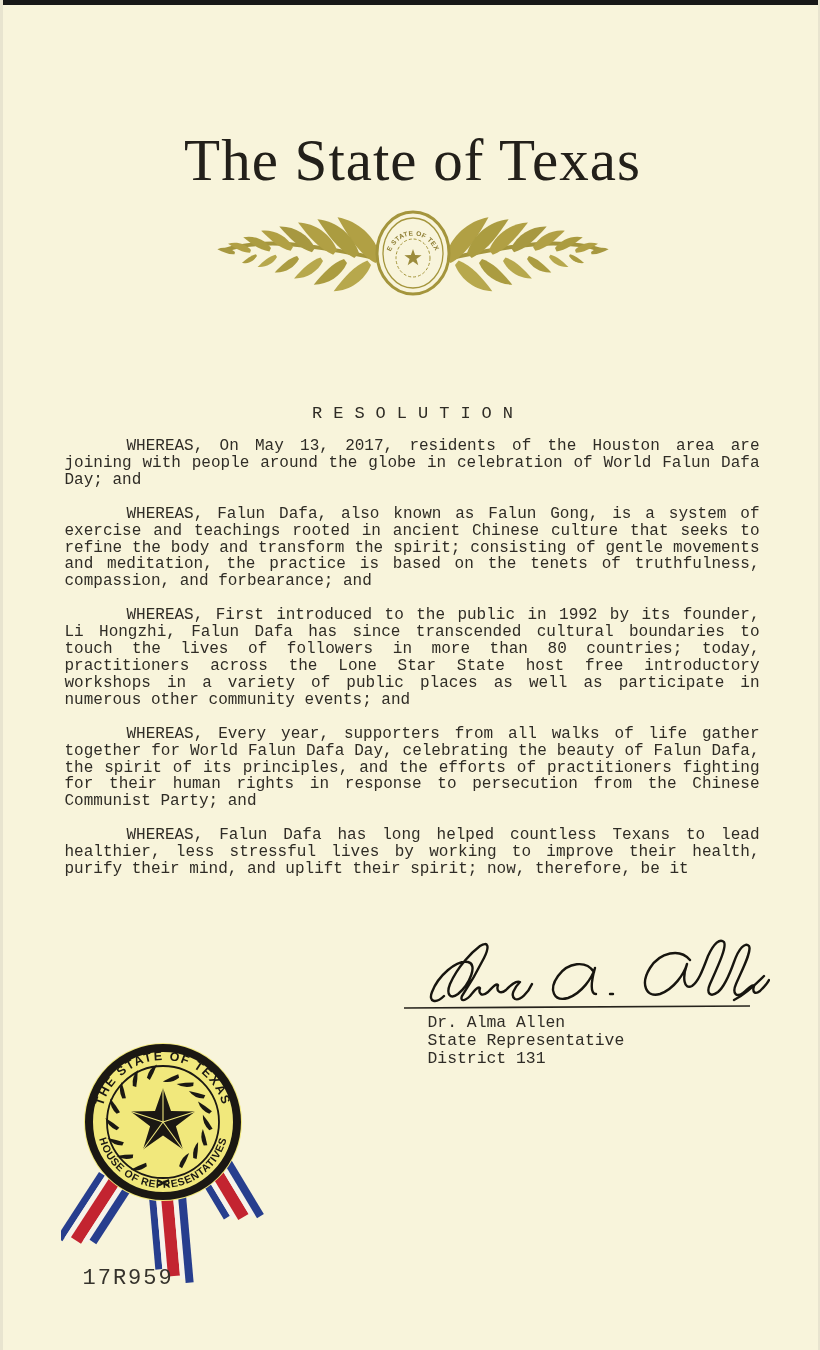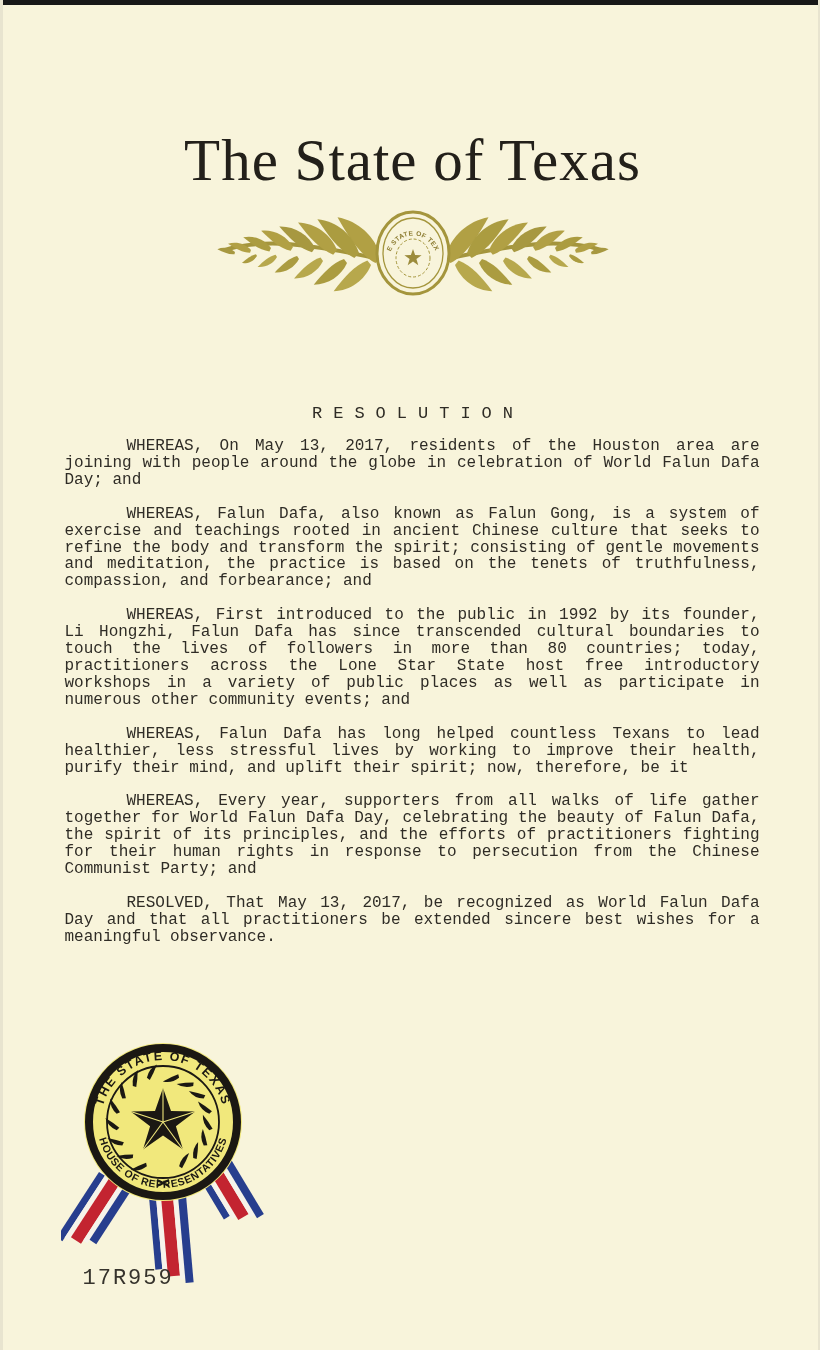--- a/index.html
+++ b/index.html
@@ -75,25 +75,44 @@
       <polygon points="200,41 202.1,47.1 208.6,47.2 203.4,51.1 205.3,57.3 200,53.6 194.7,57.3 196.6,51.1 191.4,47.2 197.9,47.1" fill="#9c8c3c"></polygon>
     </g>
   </svg>
 
   <div class="res-heading">RESOLUTION</div>
 
   <div class="res-body">
     <p>WHEREAS, On May 13, 2017, residents of the Houston area are joining with people around the globe in celebration of World Falun Dafa Day; and</p>
     <p>WHEREAS, Falun Dafa, also known as Falun Gong, is a system of exercise and teachings rooted in ancient Chinese culture that seeks to refine the body and transform the spirit; consisting of gentle movements and meditation, the practice is based on the tenets of truthfulness, compassion, and forbearance; and</p>
     <p>WHEREAS, First introduced to the public in 1992 by its founder, Li Hongzhi, Falun Dafa has since transcended cultural boundaries to touch the lives of followers in more than 80 countries; today, practitioners across the Lone Star State host free introductory workshops in a variety of public places as well as participate in numerous other community events; and</p>
+    <p>WHEREAS, Every year, supporters from all walks of life gather together for World Falun Dafa Day, celebrating the beauty of Falun Dafa, the spirit of its principles, and the efforts of practitioners fighting for their human rights in response to persecution from the Chinese Communist Party; and</p>
     <p>WHEREAS, Falun Dafa has long helped countless Texans to lead healthier, less stressful lives by working to improve their health, purify their mind, and uplift their spirit; now, therefore, be it</p>
-    <p>WHEREAS, Every year, supporters from all walks of life gather together for World Falun Dafa Day, celebrating the beauty of Falun Dafa, the spirit of its principles, and the efforts of practitioners fighting for their human rights in response to persecution from the Chinese Communist Party; and</p>
-    <p>RESOLVED, That May 13, 2017, be recognized as World Falun Dafa Day and that all practitioners be extended sincere best wishes for a meaningful observance.</p>
   </div>
 
+  <div class="sig-block">
+    <svg class="sig-svg" width="372" height="76" viewBox="0 0 372 76">
+      <g fill="none" stroke="#17150f" stroke-width="2.4" stroke-linecap="round" stroke-linejoin="round">
+
+        <path d="M46 58 C38 66 30 64 34 54 C40 38 58 22 70 24 C80 26 72 46 60 56 C52 62 48 56 52 46 C60 28 74 14 82 8 C90 3 92 8 86 20 C78 36 68 52 64 58 C62 63 66 64 72 58 C76 53 80 48 82 50 C80 56 84 59 90 54 C94 50 98 45 100 47 C98 53 102 57 108 52 C112 48 118 42 122 44 C116 50 112 58 117 61 C122 63 130 55 134 46"></path>
+
+        <path d="M196 34 C188 22 170 24 160 38 C150 52 156 64 170 60 C184 55 194 40 197 30 C193 44 192 56 198 56"></path>
+        <path d="M212 56 L215 56"></path>
+
+        <path d="M292 22 C282 10 262 14 252 30 C242 46 248 60 262 56 C276 51 286 36 289 26 C284 40 286 52 294 48 C300 44 304 34 310 18 C316 5 322 0 326 4 C329 9 320 28 312 46 C308 55 312 60 320 54 C326 49 331 38 336 24 C341 10 347 4 351 8 C354 13 345 30 338 46 C334 55 338 60 345 55 C350 51 354 46 356 48 C354 54 357 57 362 53 C366 49 369 46 371 42"></path>
+        <path d="M336 62 C344 58 354 50 366 38"></path>
+      </g>
+      <line x1="6" y1="70" x2="352" y2="68" stroke="#26231c" stroke-width="1.6"></line>
+    </svg>
+    <div class="sig-lines">
+      <div>Dr. Alma Allen</div>
+      <div>State Representative</div>
+      <div>District 131</div>
+    </div>
+  </div>
 
   <svg class="seal-svg" width="212" height="250" viewBox="0 0 212 250">
     <defs>
       <path id="wleaf" d="M0 0 Q5 -8 14 -9 Q8 -2 2 3 Z"></path>
       <g id="ribL">
         <rect x="0" width="7" height="78" fill="#273e8e"></rect>
         <rect x="7" width="5" height="74" fill="#f6f3ea"></rect>
         <rect x="12" width="12" height="70" fill="#c32430"></rect>
         <rect x="24" width="5" height="66" fill="#f6f3ea"></rect>
         <rect x="29" width="8" height="62" fill="#273e8e"></rect>

